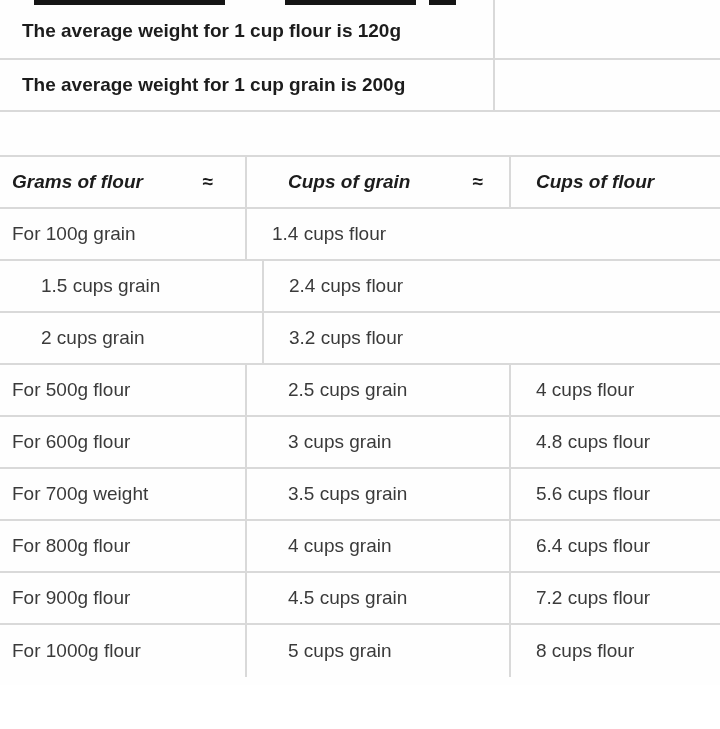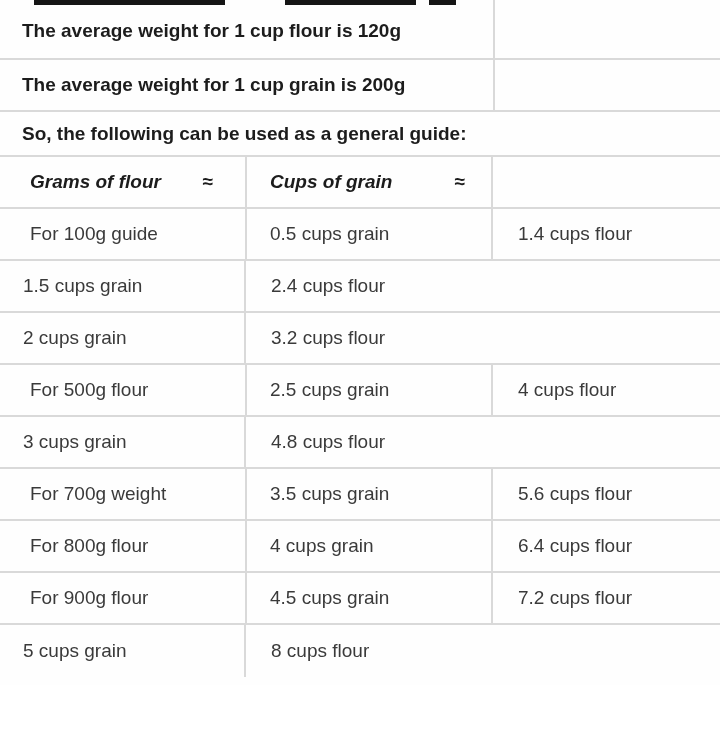--- a/index.html
+++ b/index.html
@@ -56,22 +56,22 @@
     box-sizing:border-box;
     border-bottom:2px solid var(--border);
     font-size:19px;
   }
   .trow:last-child{border-bottom:none;}
   .cell{
     box-sizing:border-box;height:100%;
     display:flex;align-items:center;
     overflow:hidden;white-space:nowrap;
   }
-  .c1{width:247px;padding-left:30px;border-right:2px solid var(--border);}
-  .c2{width:246px;padding-left:23px;border-right:2px solid var(--border);}
+  .c1{width:247px;padding-left:12px;border-right:2px solid var(--border);}
+  .c2{width:246px;padding-left:23px;border-right:2px solid var(--border);margin-left:18px;}
   .c3{flex:1;padding-left:25px;}
   .thead{font-weight:bold;font-style:italic;color:var(--text-bold);}
   .thead .c1{justify-content:space-between;padding-right:32px;}
   .thead .c2{justify-content:space-between;padding-right:26px;}
   .approx{font-style:italic;font-weight:bold;}
   .data-row{color:var(--text-data);}
 </style>
 </head>
 <body>
 
@@ -86,73 +86,74 @@
   <div class="vline-top"></div>
 
   <div class="info-row info-row-1">
     <span>The average weight for 1 cup flour is 120g</span>
   </div>
 
   <div class="info-row info-row-2">
     <span>The average weight for 1 cup grain is 200g</span>
   </div>
 
-  <div class="guide-row">
-    <span>So, the following can be used as a general guide:</span>
-  </div>
 
   <div class="conv-table">
     <div class="trow thead">
       <div class="cell c1">
         <span>Grams of flour</span>
         <span class="approx">≈</span>
       </div>
       <div class="cell c2">
         <span>Cups of grain</span>
         <span class="approx">≈</span>
       </div>
+      <div class="cell c3">
+        <span>Cups of flour</span>
+      </div>
     </div>
     <div id="tbody">
         <div class="trow data-row">
-          <div class="cell c1">For 100g guide</div>
-          <div class="cell c2">0.5 cups grain</div>
+          <div class="cell c1">For 100g grain</div>
           <div class="cell c3">1.4 cups flour</div>
         </div>
         <div class="trow data-row">
           <div class="cell c2">1.5 cups grain</div>
           <div class="cell c3">2.4 cups flour</div>
         </div>
         <div class="trow data-row">
           <div class="cell c2">2 cups grain</div>
           <div class="cell c3">3.2 cups flour</div>
         </div>
         <div class="trow data-row">
           <div class="cell c1">For 500g flour</div>
           <div class="cell c2">2.5 cups grain</div>
           <div class="cell c3">4 cups flour</div>
         </div>
         <div class="trow data-row">
+          <div class="cell c1">For 600g flour</div>
           <div class="cell c2">3 cups grain</div>
           <div class="cell c3">4.8 cups flour</div>
         </div>
         <div class="trow data-row">
           <div class="cell c1">For 700g weight</div>
           <div class="cell c2">3.5 cups grain</div>
           <div class="cell c3">5.6 cups flour</div>
         </div>
         <div class="trow data-row">
           <div class="cell c1">For 800g flour</div>
           <div class="cell c2">4 cups grain</div>
           <div class="cell c3">6.4 cups flour</div>
         </div>
         <div class="trow data-row">
           <div class="cell c1">For 900g flour</div>
           <div class="cell c2">4.5 cups grain</div>
           <div class="cell c3">7.2 cups flour</div>
         </div>
         <div class="trow data-row">
+          <div class="cell c1">For 1000g flour</div>
           <div class="cell c2">5 cups grain</div>
           <div class="cell c3">8 cups flour</div>
         </div>
       </div>
   </div>
 
 </div>
 
 </body></html>

